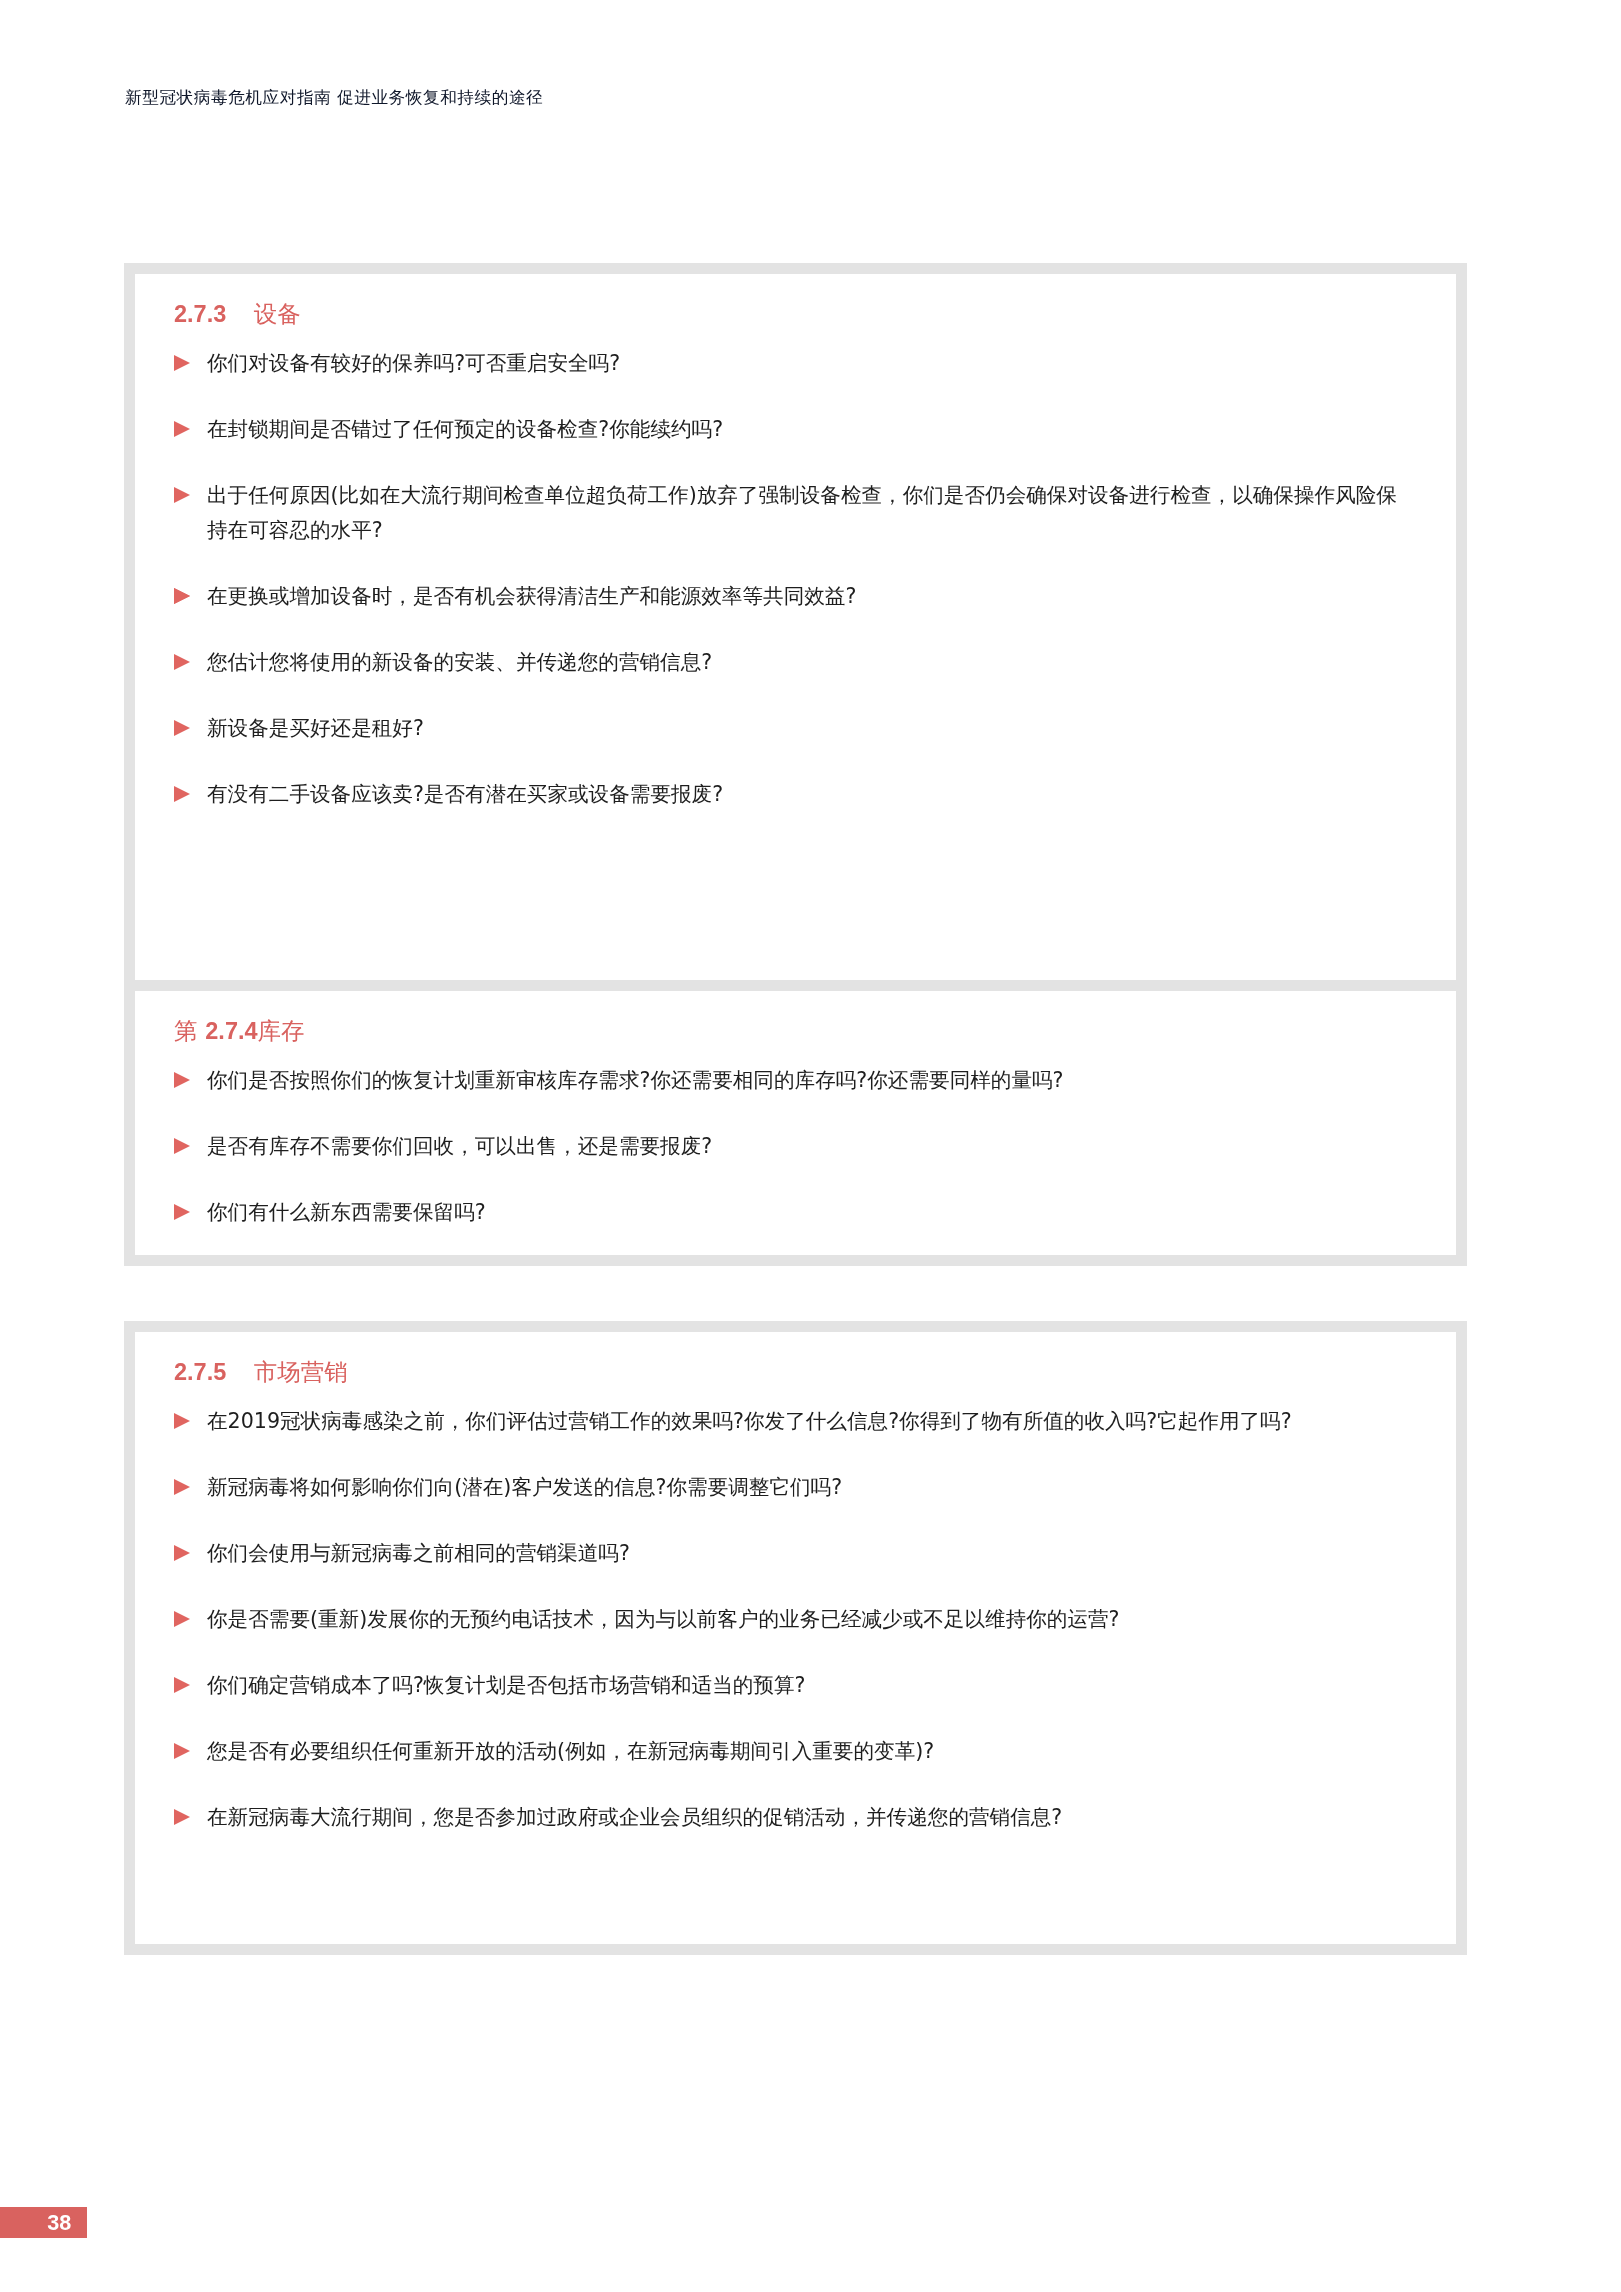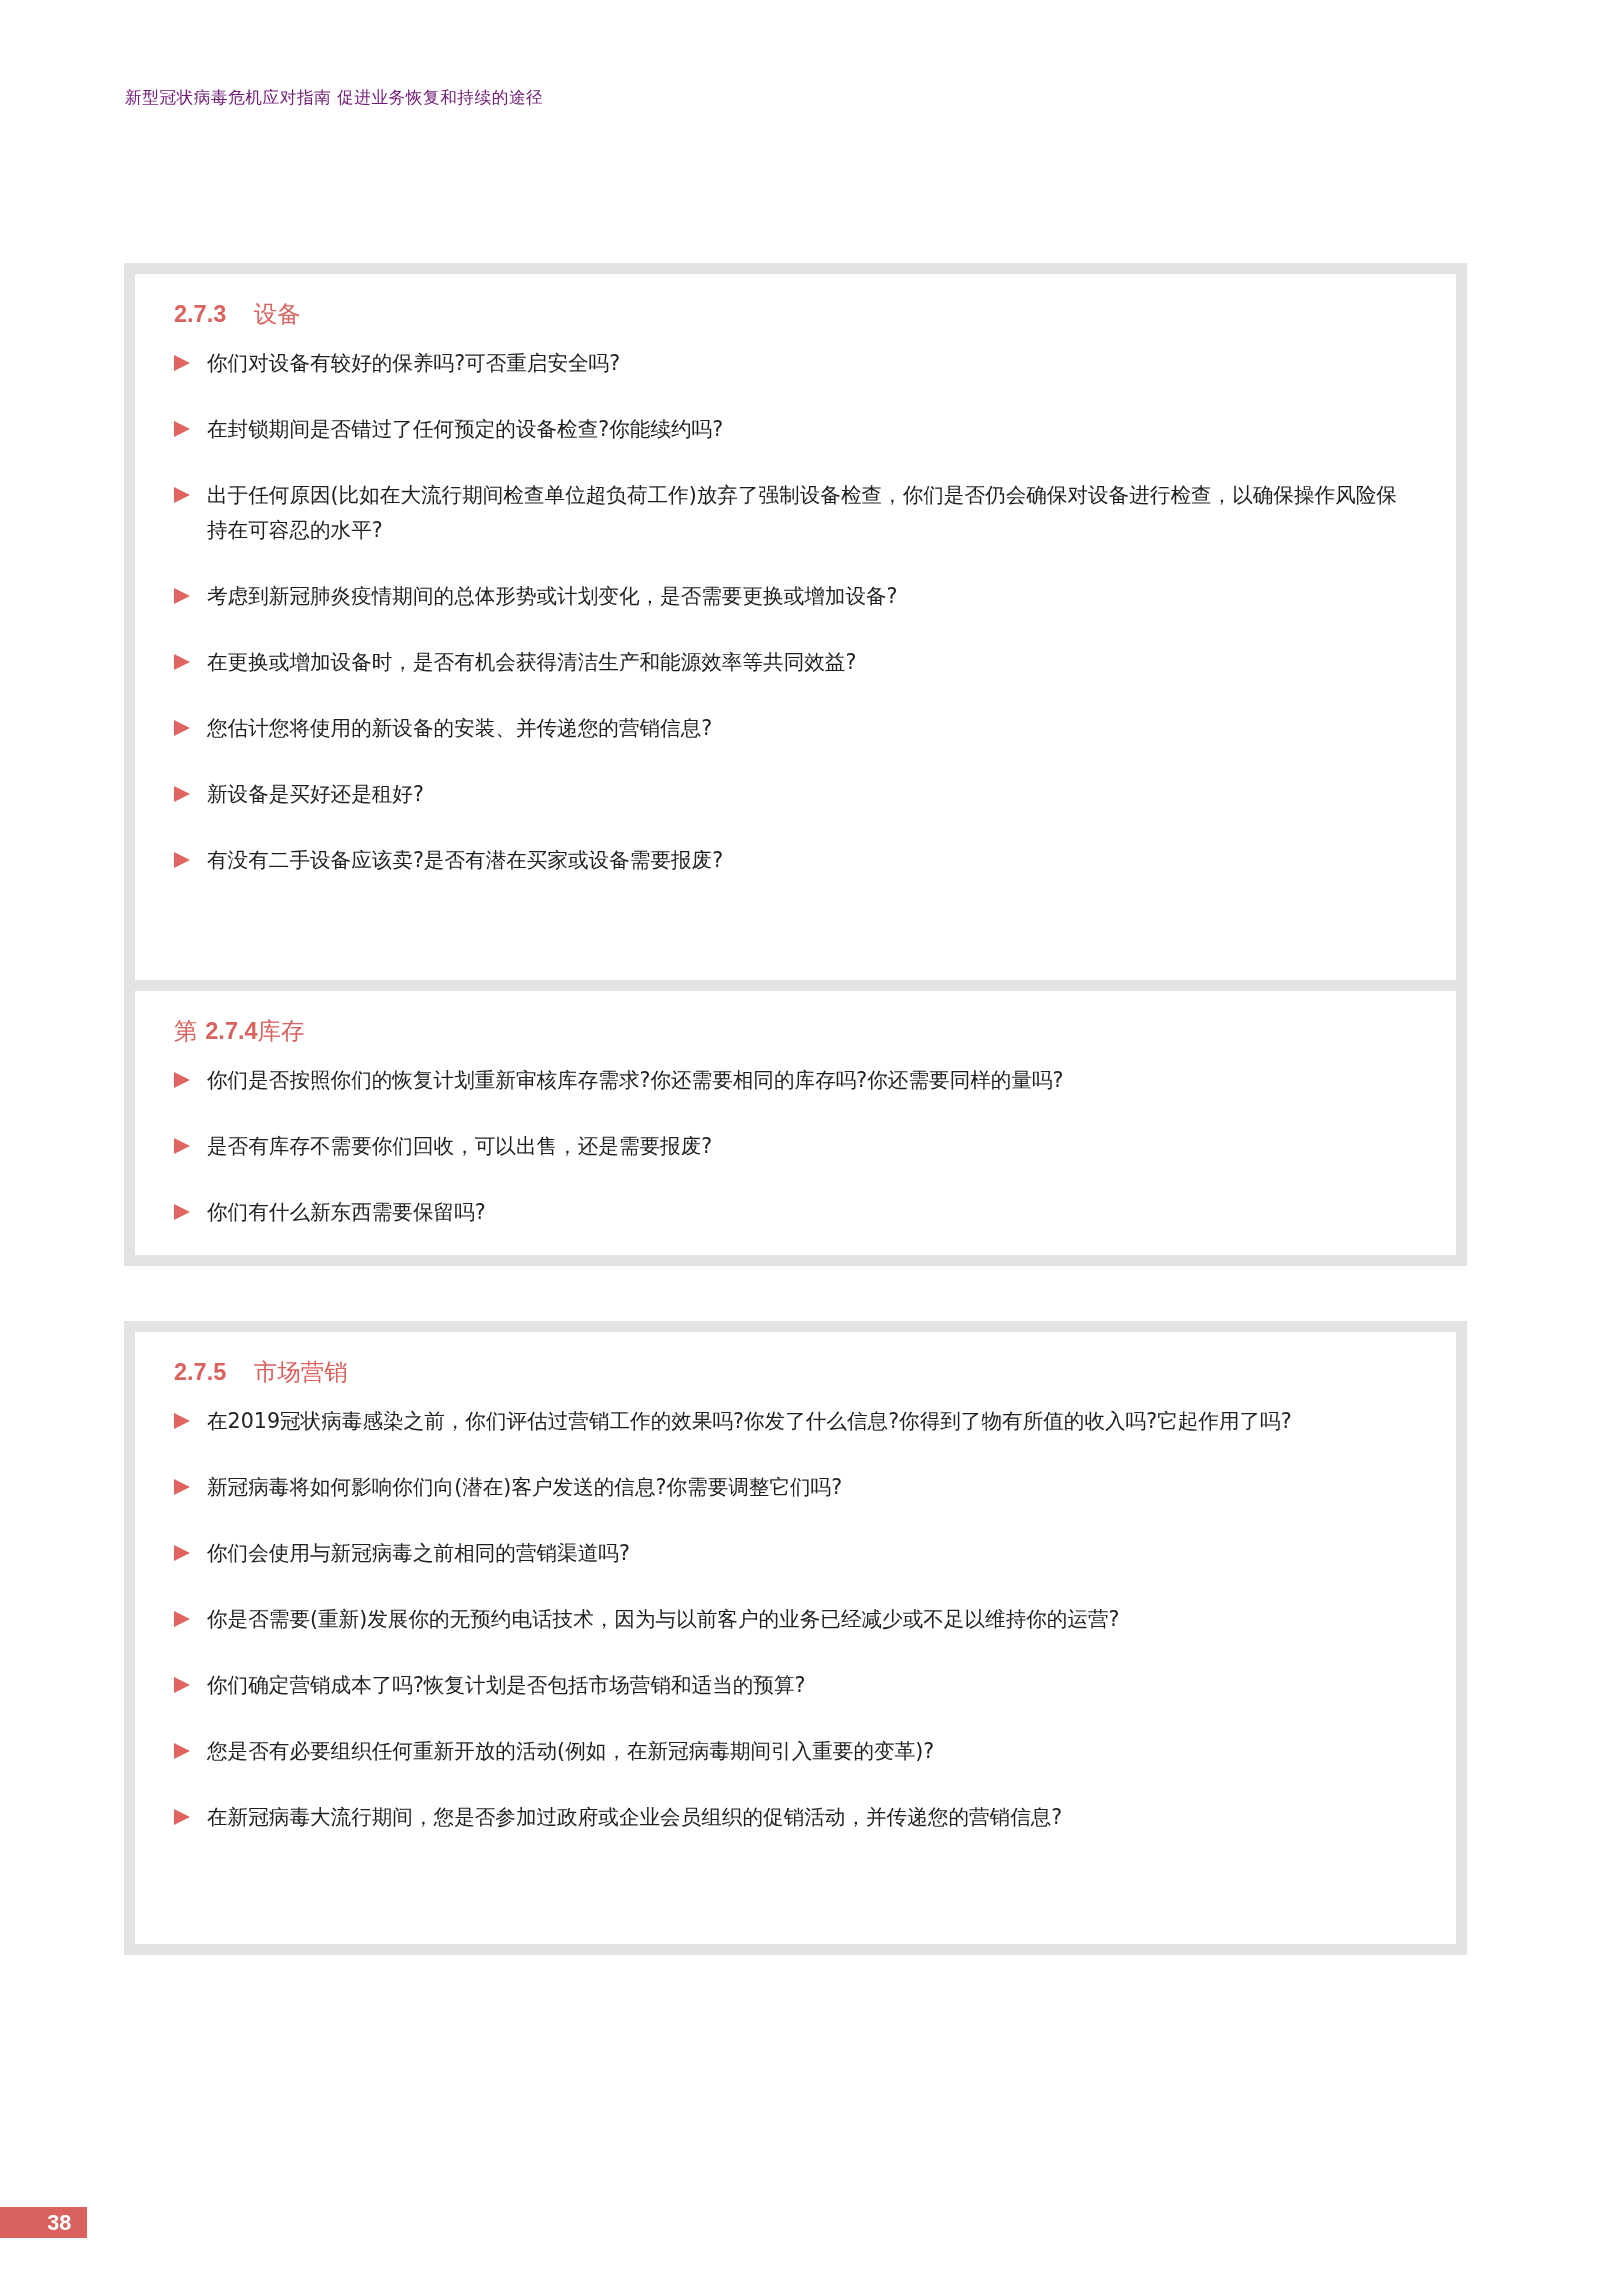--- a/index.html
+++ b/index.html
@@ -3,21 +3,21 @@
   <meta charset="utf-8">
   <style>
     html, body { margin: 0; padding: 0; background: #ffffff; }
     body {
       width: 1621px; height: 2293px; position: relative; overflow: hidden;
       font-family: "DejaVu Sans", "Liberation Sans", sans-serif;
       color: #222;
     }
     .running-header {
       position: absolute; left: 125px; top: 86px;
-      font-size: 16.7px; color: #701a75; letter-spacing: 0.5px;
+      font-size: 16.7px; color: #0f172a; letter-spacing: 0.5px;
     }
     .box {
       position: absolute; left: 124px; width: 1343px;
       box-sizing: border-box;
       border: 11.8px solid #e3e3e3;
       background: #fff;
       padding: 23.5px 0 0 39px;
     }
     #box-1 { top: 263px; height: 856px; }
     #box-2 { top: 980px; height: 286px; }
@@ -58,21 +58,21 @@
 <div class="box" id="box-1">
   <div class="section-heading">
     <span class="num">2.7.3</span>
     <span class="gap"></span>
     <span class="title">设备</span>
   </div>
   <ul class="items">
     <li><span class="tri"></span><span>你们对设备有较好的保养吗?可否重启安全吗?</span></li>
     <li><span class="tri"></span><span>在封锁期间是否错过了任何预定的设备检查?你能续约吗?</span></li>
     <li><span class="tri"></span><span>出于任何原因(比如在大流行期间检查单位超负荷工作)放弃了强制设备检查，你们是否仍会确保对设备进行检查，以确保操作风险保持在可容忍的水平?</span></li>
-    <li><span class="tri"></span><span>考虑到新冠肺炎疫情期间的总体形势或计划变化，是否需要更换或增加设备?</span></li>
+    <li><span class="tri"></span></li>
     <li><span class="tri"></span><span>在更换或增加设备时，是否有机会获得清洁生产和能源效率等共同效益?</span></li>
     <li><span class="tri"></span><span>您估计您将使用的新设备的安装、并传递您的营销信息?</span></li>
     <li><span class="tri"></span><span>新设备是买好还是租好?</span></li>
     <li><span class="tri"></span><span>有没有二手设备应该卖?是否有潜在买家或设备需要报废?</span></li>
   </ul>
 </div>
 
 <div class="box" id="box-2">
   <div class="section-heading">
     <span class="title prefix">第</span>

